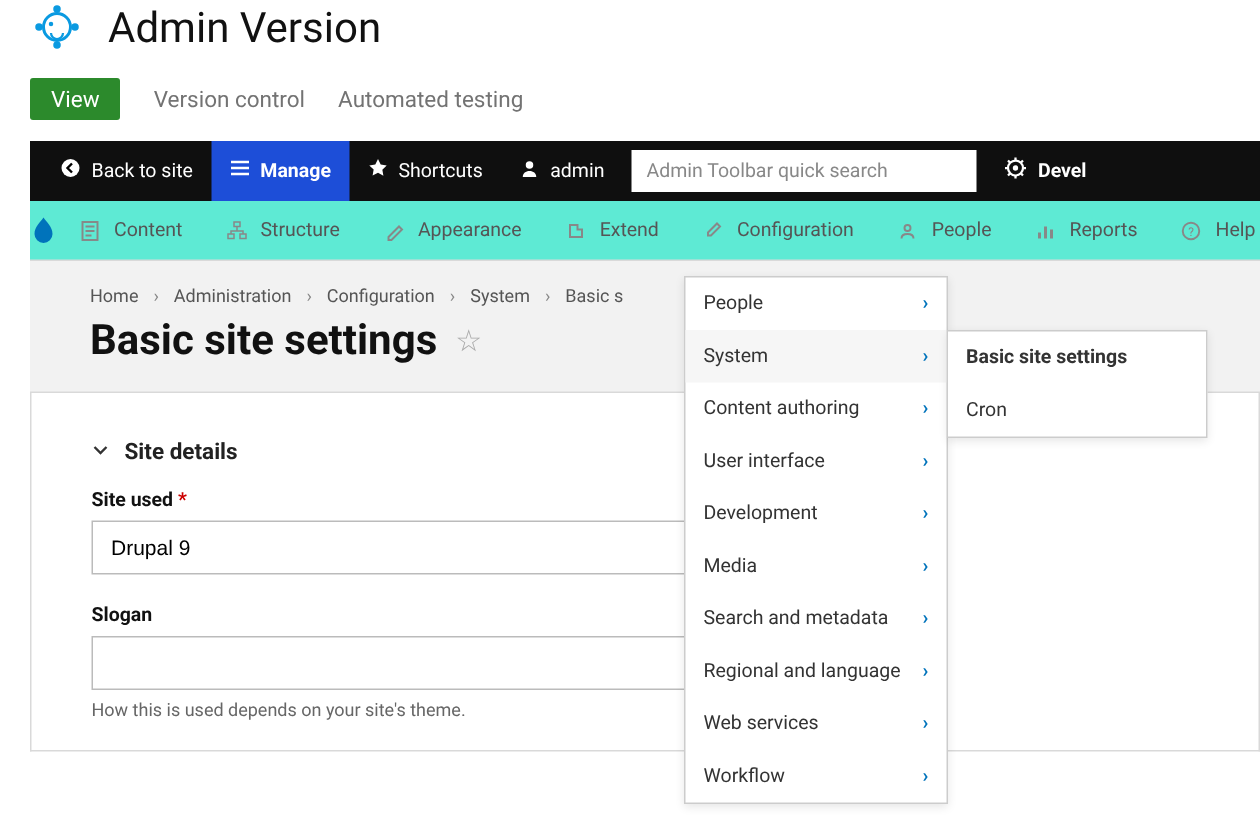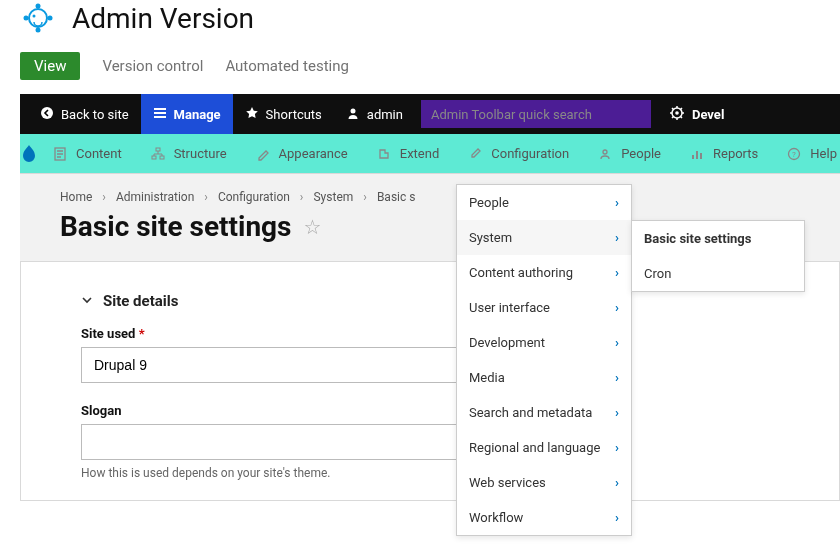--- a/index.html
+++ b/index.html
@@ -9,36 +9,36 @@
     .logo-icon { width: 36px; height: 36px; display: flex; align-items: center; justify-content: center; }
     .page-title-main { font-size: 28px; font-weight: 400; color: #111; }
     
     .page-tabs { display: flex; align-items: center; gap: 22px; padding: 8px 16px 14px 20px; }
     .btn-view { background: #2c8a2c; color: #fff; padding: 5px 14px; border-radius: 2px; font-size: 15px; }
     .tab-link { color: #737373; font-size: 15px; cursor: pointer; }
     
     .top-admin-bar { background: #0f0f0f; display: flex; align-items: center; height: 40px; color: #fff; font-size: 13px; padding: 0 8px; margin-left: 20px; }
     .admin-bar-item { display: flex; align-items: center; gap: 7px; padding: 0 12px; height: 100%; cursor: pointer; }
     .admin-bar-item.manage { background: #1d4ed8; }
-    .admin-search { background: #4c1d95; color: #888; flex: 0 0 230px; height: 28px; padding: 12px 10px; display: flex; align-items: center; font-size: 13px; margin: 0 6px; }
+    .admin-search { background: #ffffff; color: #888; flex: 0 0 230px; height: 28px; padding: 12px 10px; display: flex; align-items: center; font-size: 13px; margin: 0 6px; }
     
     .secondary-nav { background: #5eead4; display: flex; align-items: center; height: 40px; border-bottom: 1px solid #d9d9d9; margin-left: 20px; position: relative; }
     .drupal-drop { width: 44px; display: flex; align-items: center; justify-content: center; height: 100%; }
     .sec-nav-item { display: flex; align-items: center; gap: 8px; padding: 0 14px; height: 100%; cursor: pointer; color: #555; font-size: 13px; position: relative; }
     .sec-nav-item .nav-icon { width: 16px; height: 16px; display: inline-flex; align-items: center; justify-content: center; }
     
     .breadcrumb-area { background: #f2f2f2; margin-left: 20px; padding: 16px 0 18px 40px; border-bottom: 1px solid #d9d9d9; }
     .breadcrumbs { display: flex; align-items: center; gap: 10px; font-size: 12px; color: #555; }
     .crumb { cursor: pointer; }
     .crumb-sep { color: #888; }
     .page-h1-row { display: flex; align-items: center; gap: 12px; margin-top: 6px; }
     .page-h1 { font-size: 28px; font-weight: 700; color: #111; }
     .star-icon { font-size: 20px; color: #aaa; }
     
-    .form-area { background: #fff; margin-left: 20px; padding: 30px 0 0 60px; border: 1px solid #d9d9d9; border-top: none; }
+    .form-area { background: #fff; margin-left: 20px; padding: 30px 0 0 40px; border: 1px solid #d9d9d9; border-top: none; }
     .details-summary { display: flex; align-items: center; gap: 10px; font-size: 15px; font-weight: 700; color: #222; cursor: pointer; }
     .chev { display: inline-block; }
     .form-body { padding: 16px 0 0 0; }
     .form-row { margin-bottom: 20px; }
     .form-label { font-size: 13px; font-weight: 700; color: #111; display: block; margin-bottom: 6px; }
     .req { color: #cc0000; }
     .form-input { width: 460px; height: 36px; border: 1px solid #bbb; padding: 0 12px; font-size: 14px; }
     .form-help { font-size: 12px; color: #666; margin-top: 6px; }
     
     

